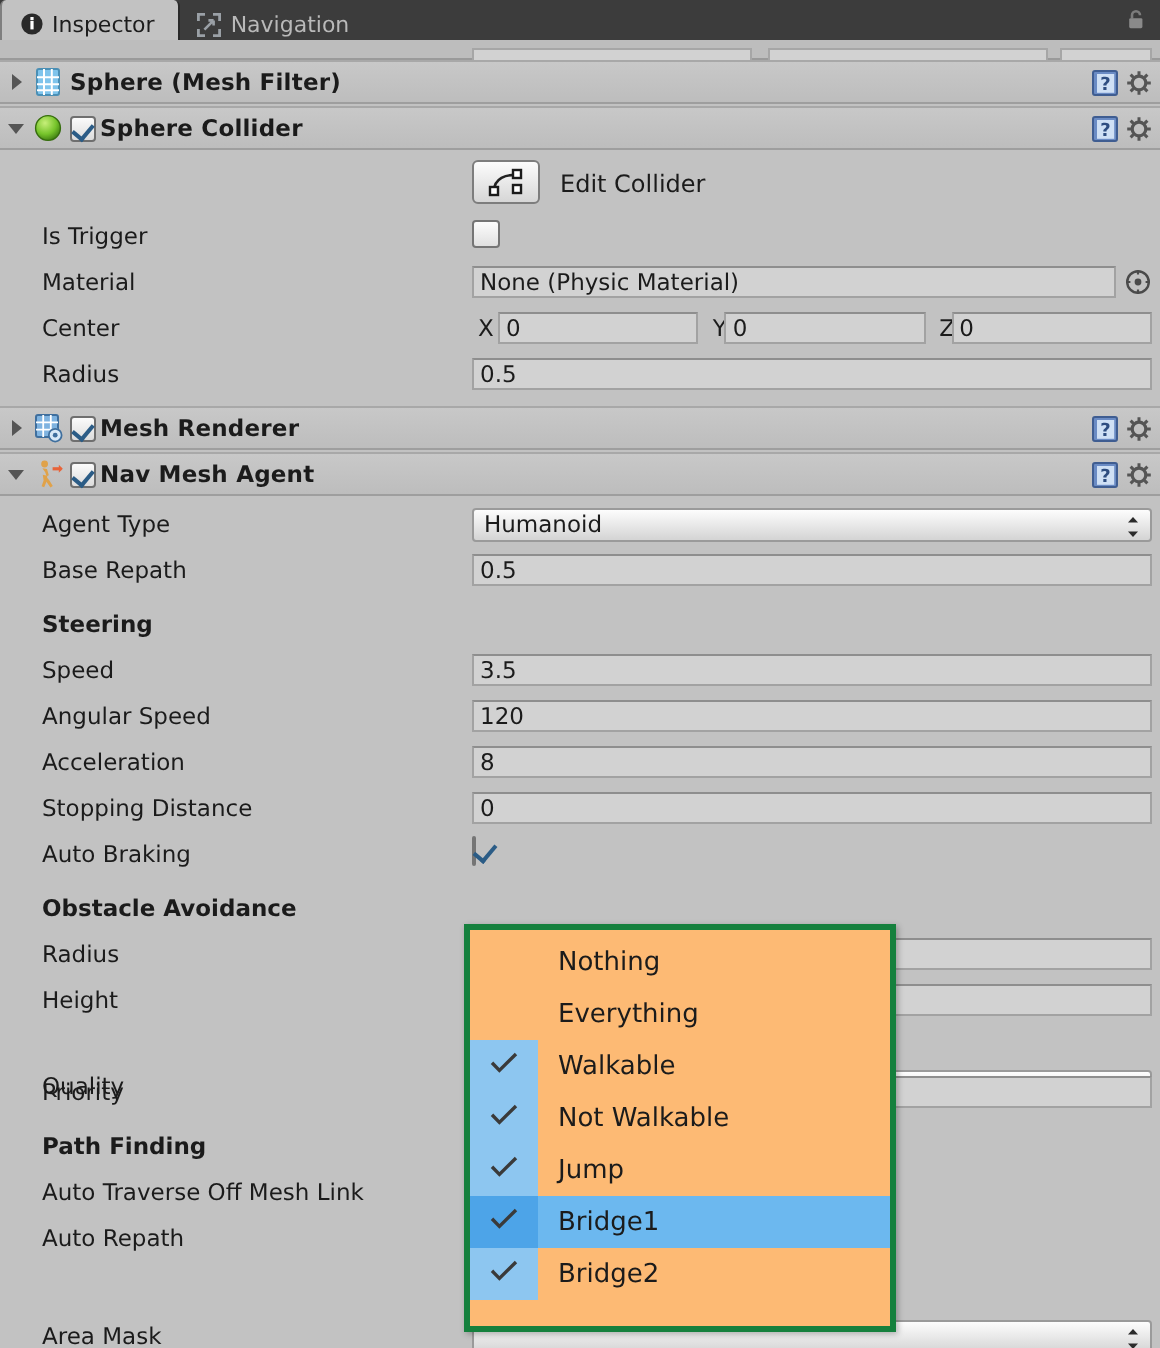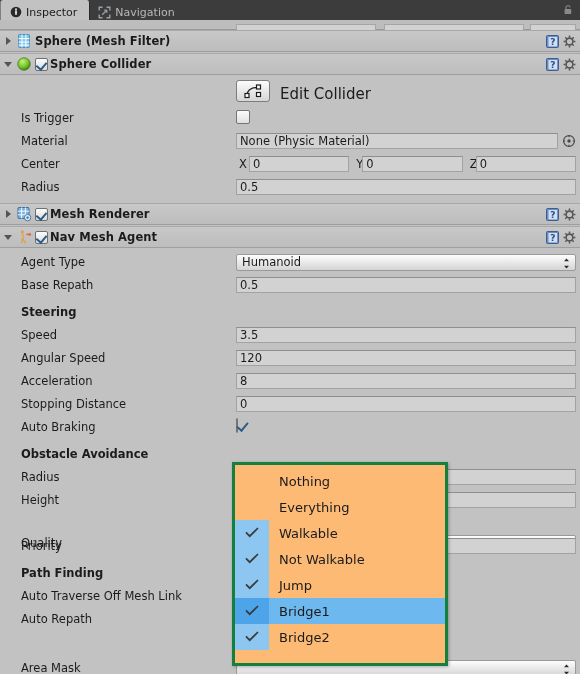--- a/index.html
+++ b/index.html
@@ -135,21 +135,21 @@
     border-right: 2px solid #2b5c86; border-bottom: 2px solid #2b5c86;
     transform: rotate(40deg);
   }
 
   .editbtn {
     position: absolute; left: 236px; top: 2px; width: 34px; height: 22px;
     background: linear-gradient(#fcfcfc, #d6d6d6);
     border: 1px solid #7d7d7d; border-radius: 3px;
     display: flex; align-items: center; justify-content: center;
   }
-  .editbtn-label { position: absolute; left: 280px; top: 7px; font-size: 15px; }
+  .editbtn-label { position: absolute; left: 280px; top: 7px; font-size: 12px; }
 
   
   .menu {
     position: absolute; left: 232px; top: 462px; width: 216px; height: 204px;
     background: #fdba74;
     border: 3px solid #15803d;
     box-shadow: 1px 1px 3px rgba(0,0,0,.28);
     z-index: 50;
     padding: 3px 0 0 0;
   }

